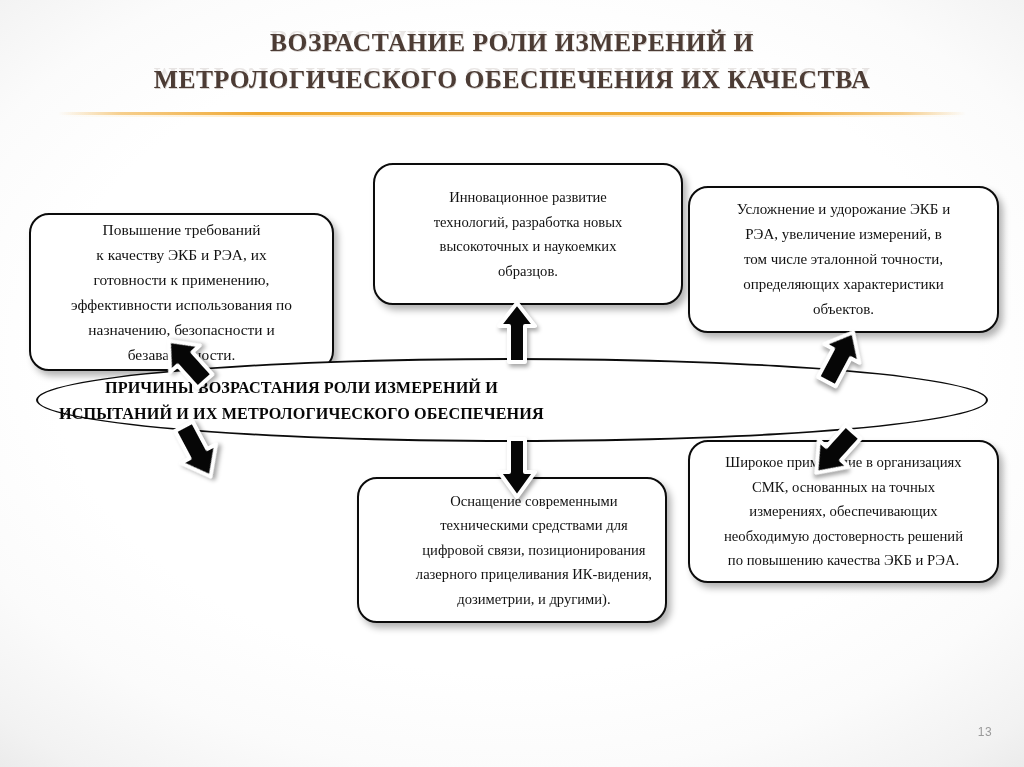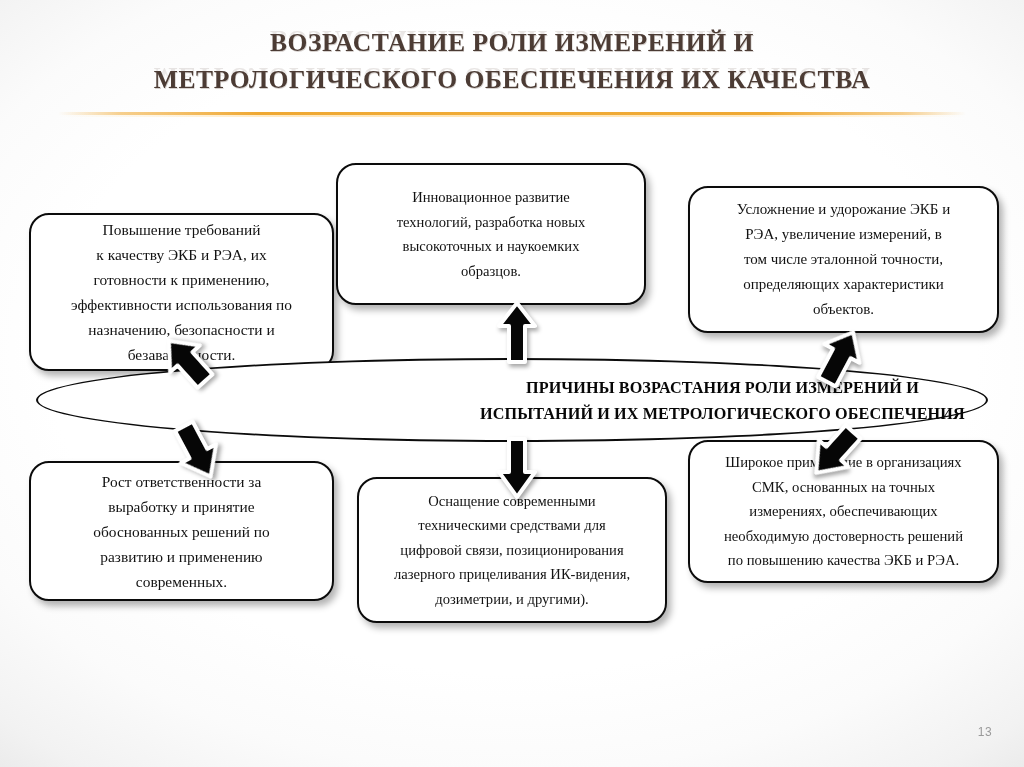--- a/index.html
+++ b/index.html
@@ -111,45 +111,45 @@
     font-family: "Liberation Serif", serif;
     font-size: 15.4px;
     line-height: 25px;
     color: #121212;
     text-align: center;
     padding: 4px 13px;
     white-space: pre-line;
   }
 
   #node-tl { left: 29px;  top: 181px; width: 305px; height: 158px; margin-top: 32px; }
-  #node-tc { left: 336px; top: 163px; width: 310px; height: 142px; }
+  #node-tc { left: 373px; top: 163px; width: 310px; height: 142px; }
   #node-tr { left: 688px; top: 186px; width: 311px; height: 147px; }
   #node-bl { left: 29px;  top: 461px; width: 305px; height: 140px; }
-  #node-bc { left: 357px; top: 477px; width: 310px; height: 146px; }
+  #node-bc { left: 357px; top: 477px; width: 310px; height: 146px; justify-content: flex-end; }
   #node-br { left: 688px; top: 440px; width: 311px; height: 143px; }
 
   #node-tc .node-text,
   #node-bc .node-text { font-size: 14.6px; line-height: 24.5px; }
   #node-br .node-text { font-size: 14.7px; line-height: 24.5px; }
   #node-tr .node-text { font-size: 15.0px; line-height: 25px; }
 
   
   #ellipse {
     position: absolute;
     left: 36px;
     top: 358px;
     width: 952px;
     height: 84px;
     box-sizing: border-box;
     border: 2.4px solid #0b0b0b;
     border-radius: 50%;
     background: #ffffff;
     display: flex;
     align-items: center;
-    justify-content: flex-end;
+    justify-content: flex-start;
     z-index: 4;
   }
   #ellipse-text {
     font-family: "Liberation Serif", serif;
     font-weight: bold;
     font-size: 17.6px;
     line-height: 26px;
     letter-spacing: 0.1px;
     color: #070707;
     text-align: center;
@@ -215,27 +215,20 @@
 том числе эталонной точности,
 определяющих  характеристики
 объектов.</div>
   </div>
 
   <div id="ellipse">
     <div id="ellipse-text">ПРИЧИНЫ ВОЗРАСТАНИЯ РОЛИ ИЗМЕРЕНИЙ И
 ИСПЫТАНИЙ И ИХ МЕТРОЛОГИЧЕСКОГО ОБЕСПЕЧЕНИЯ</div>
   </div>
 
-  <div class="node" id="node-bl">
-    <div class="node-text">Рост ответственности за
-выработку и принятие
-обоснованных решений по
-развитию и применению
-современных.</div>
-  </div>
   <div class="node" id="node-bc">
     <div class="node-text">Оснащение  современными
 техническими средствами для
 цифровой связи, позиционирования
 лазерного прицеливания ИК-видения,
 дозиметрии, и другими).</div>
   </div>
   <div class="node" id="node-br">
     <div class="node-text">Широкое применение в организациях
 СМК, основанных на точных

